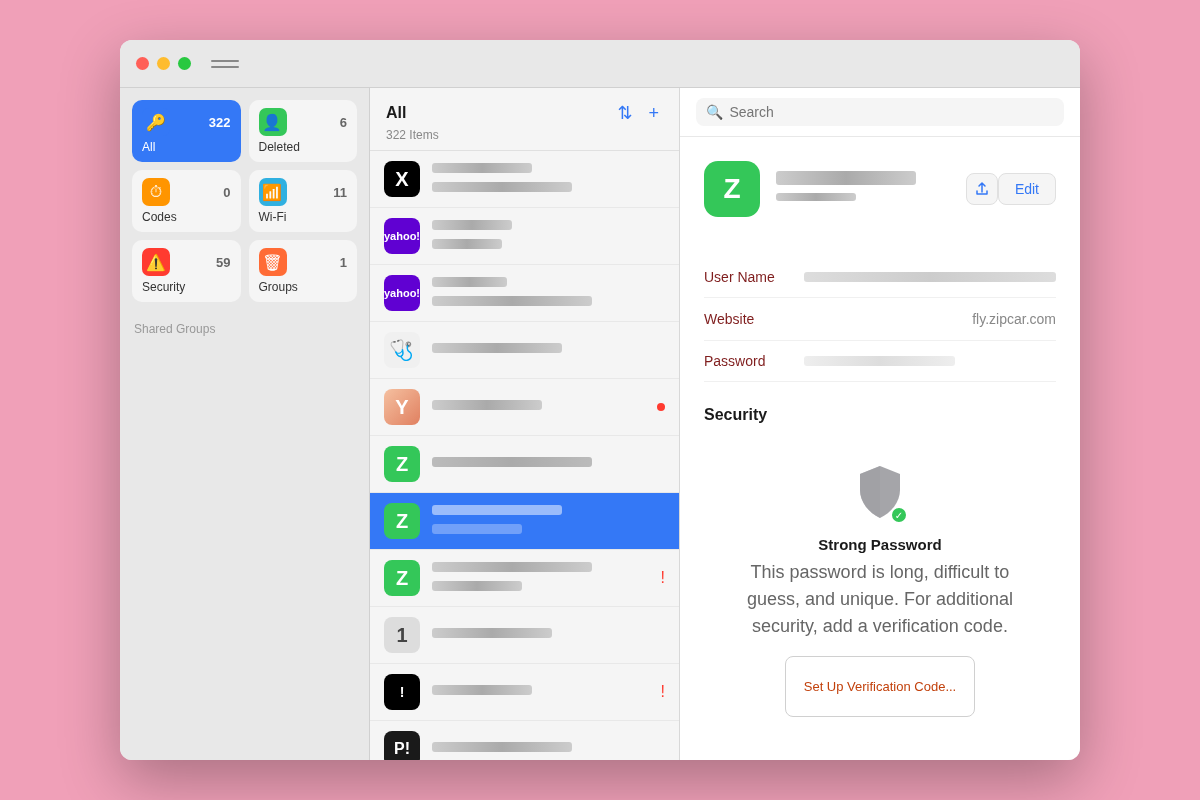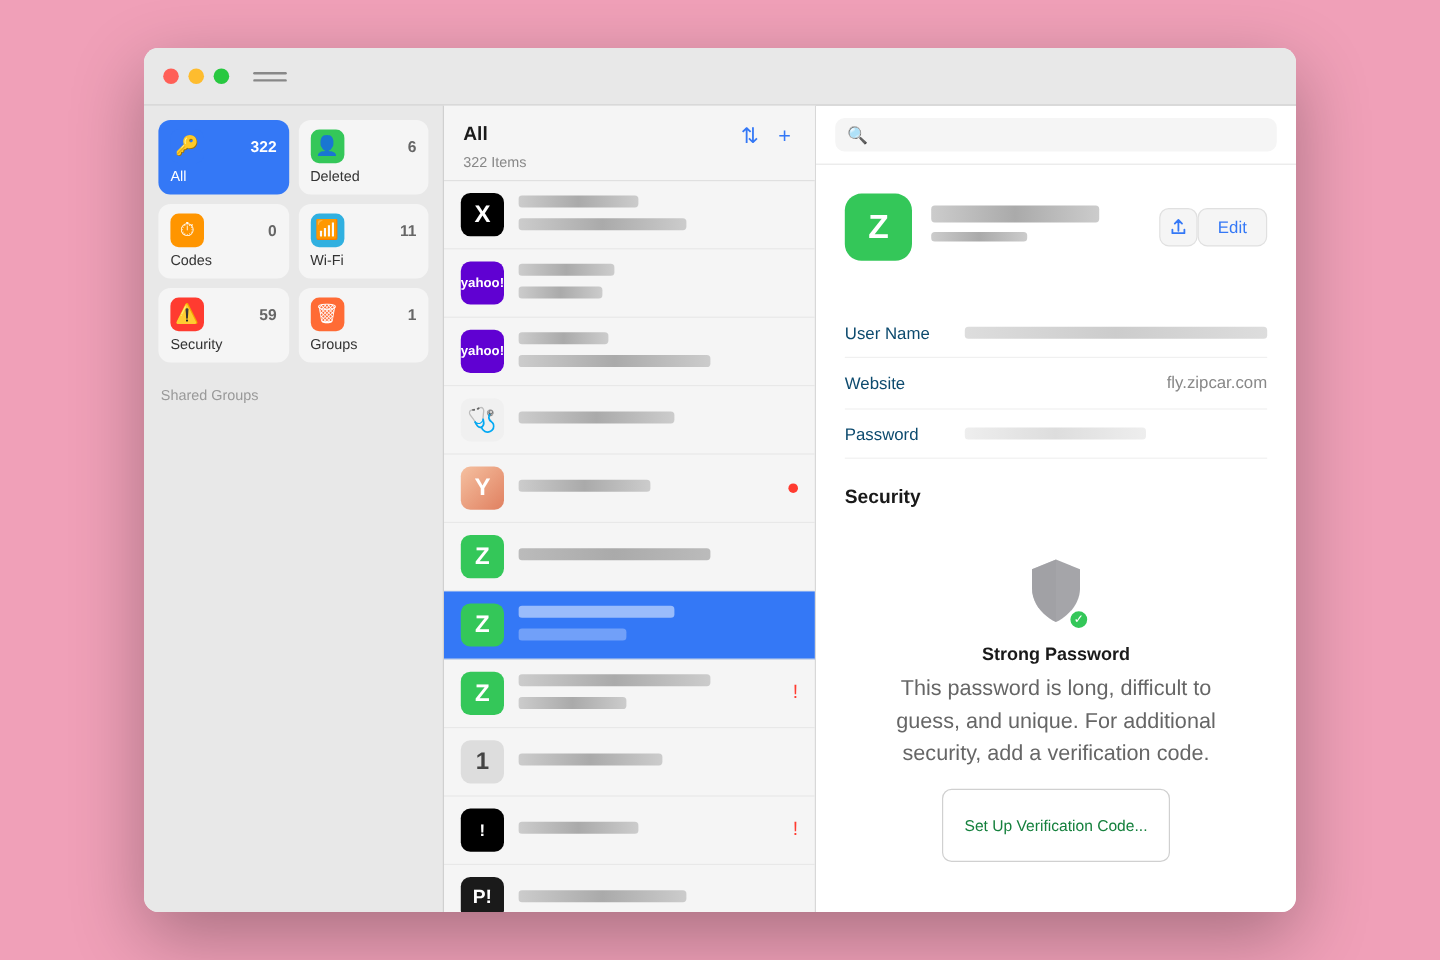--- a/index.html
+++ b/index.html
@@ -336,21 +336,21 @@
     }
     
     .detail-field {
       display: flex;
       align-items: center;
       padding: 12px 0;
       border-bottom: 1px solid #f0f0f0;
     }
     .field-label {
       font-size: 14px;
-      color: #0c4a6e;
+      color: #7f1d1d;
       font-weight: 500;
       width: 100px;
       flex-shrink: 0;
     }
     .field-value {
       flex: 1;
     }
     .field-blurred {
       display: block;
       background: linear-gradient(90deg, #ddd 0%, #ccc 50%, #ddd 100%);
@@ -416,21 +416,21 @@
       max-width: 280px;
       margin-bottom: 16px;
     }
     .setup-btn {
       padding: 22px 18px;
       border: 1px solid #d0d0d0;
       border-radius: 8px;
       background: white;
       cursor: pointer;
       font-size: 13px;
-      color: #15803d;
+      color: #c2410c;
     }
     
     .list-items::-webkit-scrollbar { width: 6px; }
     .list-items::-webkit-scrollbar-track { background: transparent; }
     .list-items::-webkit-scrollbar-thumb { background: #ccc; border-radius: 3px; }
   </style>
 </head>
 <body>
 
 <div class="window">
@@ -601,20 +601,21 @@
           </div>
         </div>
       </div>
     </div>
 
     <div class="detail-panel">
 
       <div class="search-bar" style="margin:-24px -24px 24px -24px;padding:10px 16px;border-bottom:1px solid #e8e8e8;background:white;">
         <div class="search-input-wrap">
           <span class="search-icon-sym">🔍</span>
+          <input class="search-input" type="text" placeholder="Search" style="">
         </div>
       </div>
 
       <div class="detail-header">
         <div class="detail-avatar" style="background:#34c759;">
           <span>Z</span>
         </div>
         <div class="detail-title-area">
           <span class="detail-app-name"></span>
           <span class="blurred-line" style="width:80px;height:8px;display:inline-block;margin-top:4px;"></span>

